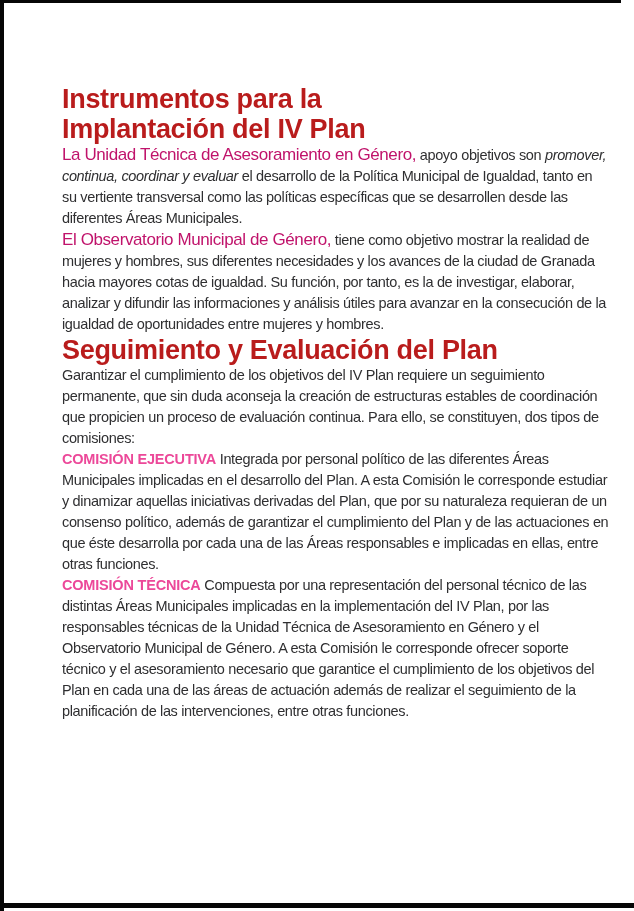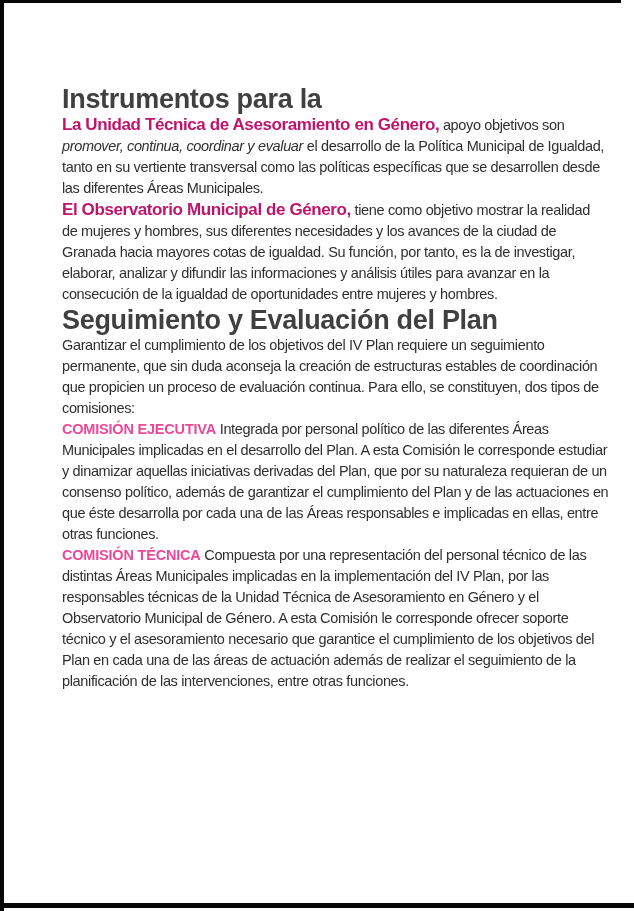--- a/index.html
+++ b/index.html
@@ -24,21 +24,21 @@
   .content {
     position: absolute;
     left: 62px;
     top: 84px;
     width: 547px;
   }
 
   h1.section-title {
     margin: 0;
     padding: 0;
-    color: #404040;
+    color: #b91c1c;
     font-size: 27px;
     line-height: 30px;
     font-weight: bold;
     letter-spacing: -0.3px;
   }
   h1 .tl { display: block; }
 
   p.body {
     margin: 0;
     color: #2f2f31;
@@ -49,21 +49,21 @@
   }
 
   .m-intro     { margin-top: 15px; }
   .m-item      { margin-top: 14px; }
   .m-sec2      { margin-top: 42px; }
   .m-after-h2  { margin-top: 19px; }
   .m-para      { margin-top: 12px; }
 
   .lead {
     color: #c0136b;
-    font-weight: bold;
+    font-weight: normal;
     font-size: 17px;
     letter-spacing: -0.4px;
   }
   .lead-sm {
     color: #ec4899;
     font-weight: bold;
     font-size: 14.5px;
     letter-spacing: -0.2px;
   }
   .it { font-style: italic; }
@@ -73,20 +73,21 @@
 
 <div class="page">
   <div class="edge edge-top"></div>
   <div class="edge edge-left"></div>
   <div class="edge edge-bottom"></div>
 
   <div class="content">
 
     <h1 class="section-title">
         <span class="tl">Instrumentos para la</span>
+        <span class="tl">Implantación del IV Plan</span>
       </h1>
 
 
     <p class="body m-item"><span class="lead">La Unidad Técnica de Asesoramiento en Género,</span><span> apoyo objetivos son </span><span class="it">promover, continua, coordinar y evaluar</span><span> el desarrollo de la Política Municipal de Igualdad, tanto en su vertiente transversal como las políticas específicas que se desarrollen desde las diferentes Áreas Municipales.</span></p>
 
     <p class="body m-item"><span class="lead">El Observatorio Municipal de Género,</span><span> tiene como objetivo mostrar la realidad de mujeres y hombres, sus diferentes necesidades y los avances de la ciudad de Granada hacia mayores cotas de igualdad. Su función, por tanto, es la de investigar, elaborar, analizar y difundir las informaciones y análisis útiles para avanzar en la consecución de la igualdad de oportunidades entre mujeres y hombres.</span></p>
 
     <h1 class="section-title m-sec2">
         <span class="tl">Seguimiento y Evaluación del Plan</span>
       </h1>

